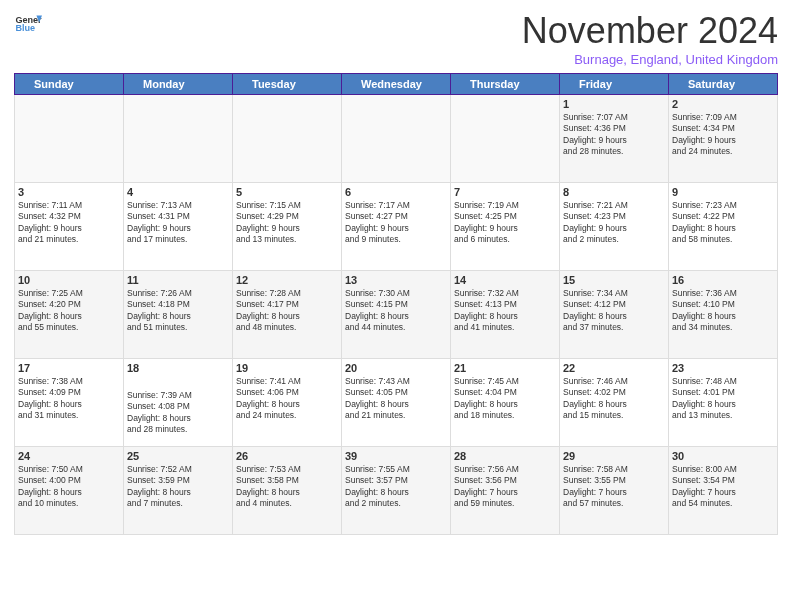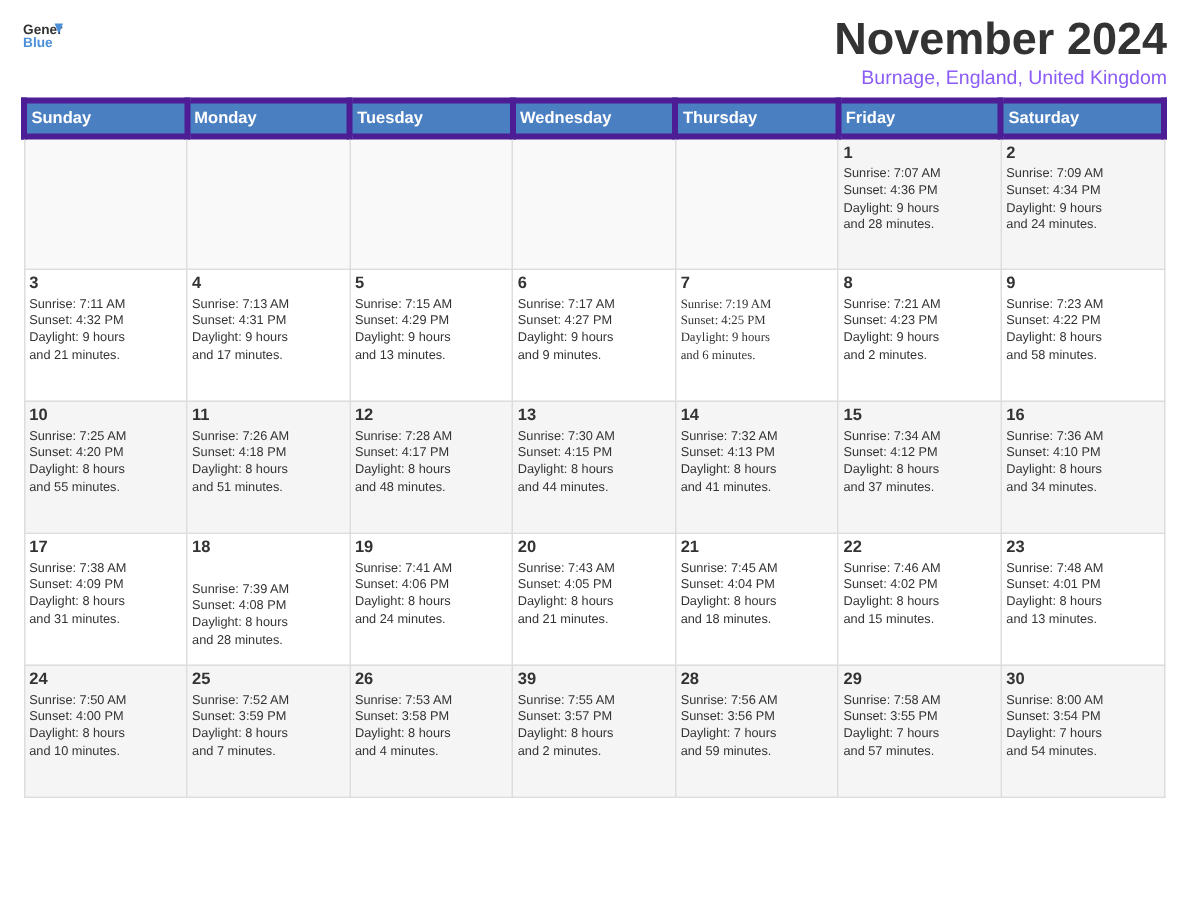--- a/index.html
+++ b/index.html
@@ -28,43 +28,43 @@
       gap: 4px;
     }
     .logo-icon {
       width: 28px;
       height: 28px;
     }
     .title-section {
       text-align: right;
     }
     .month-title {
-      font-size: 30px;
-      font-weight: bold;
+      font-size: 36px;
+      font-weight: normal;
       color: #333;
     }
     .location {
       font-size: 13px;
       color: #8b5cf6;
     }
     .calendar {
       width: 100%;
       border-collapse: collapse;
       table-layout: fixed;
     }
     .calendar thead tr {
       background-color: #4a7fc1;
     }
     .calendar thead th {
       color: #fff;
       font-size: 11px;
       font-weight: bold;
-      padding: 4px 3px;
+      padding: 4px 19px;
       text-align: left;
-      border: 4px solid #4c1d95;
+      border: 1px solid #4c1d95;
     }
     .calendar tbody td {
       border: 1px solid #ddd;
       vertical-align: top;
       padding: 3px 3px;
       font-size: 9px;
       color: #333;
       height: 88px;
       background: #fff;
     }
@@ -165,21 +165,21 @@
           </td>
           <td>
             <span class="day-number">6</span>
             <div class="day-info" style="white-space: pre-line;">Sunrise: 7:17 AM
 Sunset: 4:27 PM
 Daylight: 9 hours
 and 9 minutes.</div>
           </td>
           <td>
             <span class="day-number">7</span>
-            <div class="day-info" style="white-space: pre-line; font-family: Liberation Serif, serif;">Sunrise: 7:19 AM
+            <div class="day-info" style="white-space: pre-line;">Sunrise: 7:19 AM
 Sunset: 4:25 PM
 Daylight: 9 hours
 and 6 minutes.</div>
           </td>
           <td>
             <span class="day-number">8</span>
             <div class="day-info" style="white-space: pre-line;">Sunrise: 7:21 AM
 Sunset: 4:23 PM
 Daylight: 9 hours
 and 2 minutes.</div>

